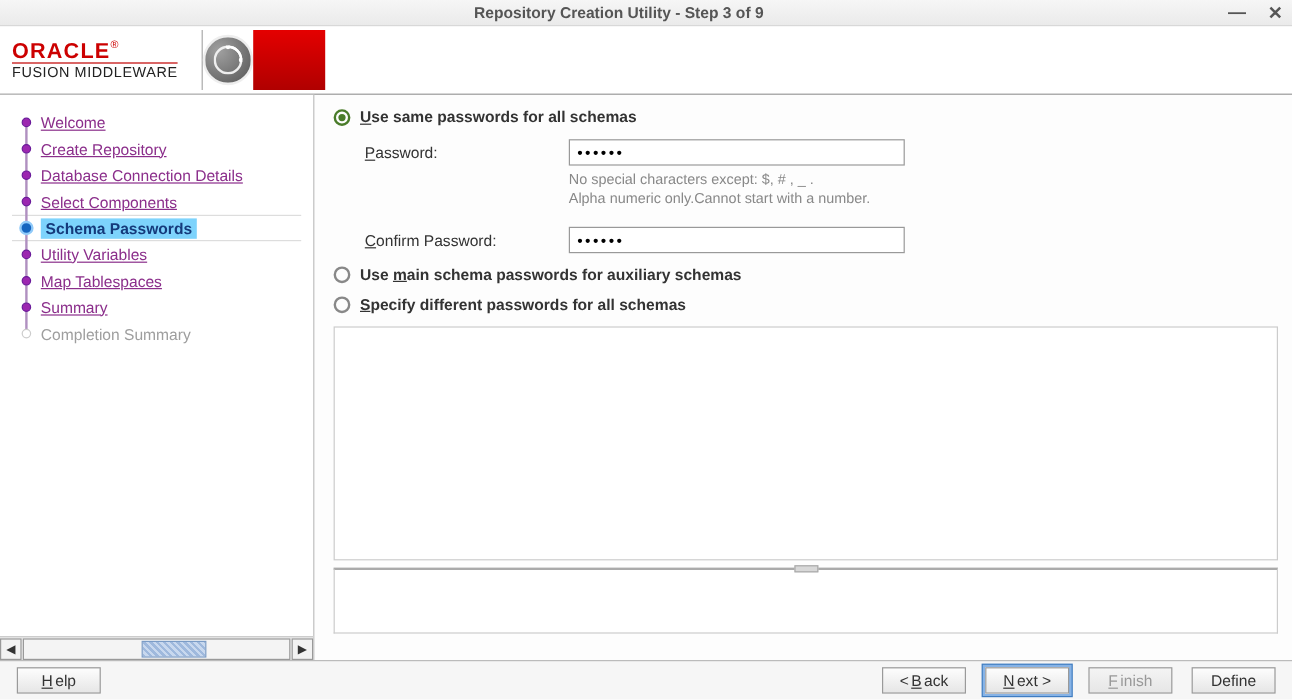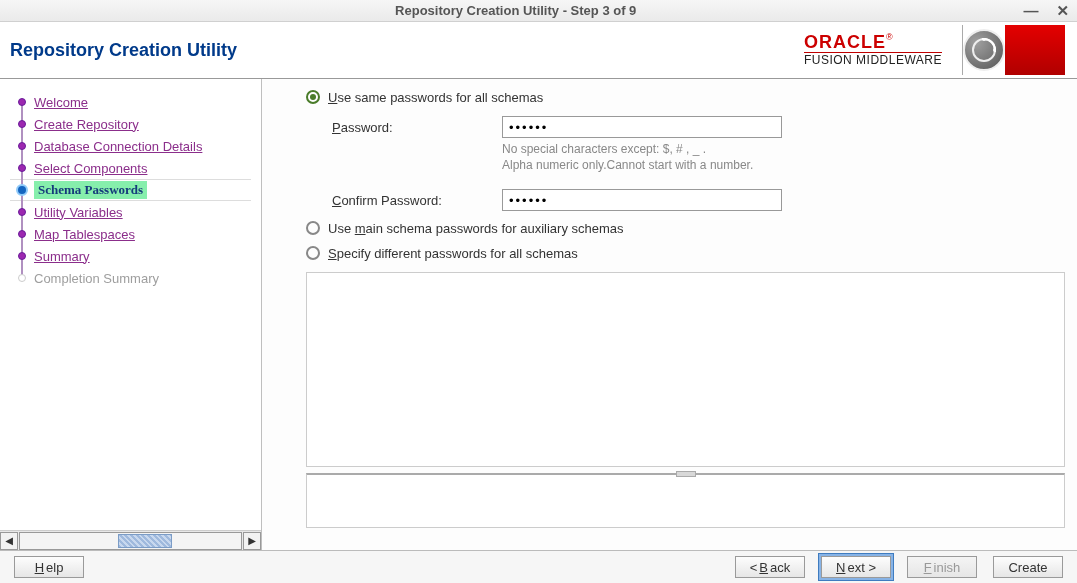--- a/index.html
+++ b/index.html
@@ -47,21 +47,21 @@
     .fusion { font-weight: 400; font-size: 12px; color: #222; letter-spacing: 0.5px; border-top: 1px solid #c00000; padding-top:1px;}
     .logo-img-block { display:flex; align-items:center;}
     .logo-badge {
       width: 42px; height: 42px; border-radius: 50%;
       background: radial-gradient(circle at 30% 30%, #a0a0a0, #555);
       display: flex; align-items: center; justify-content: center;
       border: 2px solid #eee;
     }
     .red-banner { width: 60px; height: 50px; background: linear-gradient(#e40000,#b00000); }
     .red-banner-wrap{ display:flex; align-items:center; gap:0; border-left:1px solid #aaa;}
-    .body { display: flex; height: 471px; gap: 28px; }
+    .body { display: flex; height: 471px; }
     .sidebar {
       width: 262px;
       background: #fff;
       border-right: 1px solid #bfbfbf;
       position: relative;
       display:flex;
       flex-direction:column;
     }
     .steps { padding: 12px 0 0 10px; flex:1;}
     .step-row { display: flex; align-items: center; height: 22px; }
@@ -82,41 +82,41 @@
     .step-row:first-child .step-line-col::before { display: none; }
     .step-label {
       text-decoration: underline;
       color: #8b2e8b;
       cursor: pointer;
       white-space: nowrap;
       font-size: 13px;
     }
     .step-row.current .step-label {
       color: #153a7b; font-weight: 700; text-decoration: none;
-      background: #86efac;  padding: 1px 4px; font-family: Liberation Serif, serif;
+      background: #7dd3fc;  padding: 1px 4px;
     }
     .step-row.current { background:#fff; border-top:1px solid #ddd; border-bottom:1px solid #ddd; margin-right: 10px;}
     .step-row.disabled .step-label { color: #9e9e9e; text-decoration: none; cursor: default; }
     .sidebar-scroll {
       height: 20px; background: #e8e8e8; display: flex; align-items: center;
       border-top: 1px solid #ccc;
     }
     .scroll-arrow {
       width: 18px; height: 18px; border: 1px solid #999; background: #f2f2f2;
       display: flex; align-items: center; justify-content: center; font-size: 10px;
     }
     .scroll-track { flex: 1; height: 18px; border: 1px solid #999; background: #f4f4f4; position: relative; margin: 0 1px; }
     .scroll-thumb {
       position: absolute; left: 98px; top: 1px; width: 54px; height: 14px;
       background: repeating-linear-gradient(45deg,#9fb9dd,#9fb9dd 2px,#c8d8ee 2px,#c8d8ee 4px);
       border: 1px solid #7b9cc6;
     }
     .content { flex: 1; padding: 6px 12px 6px 16px; color: #333; display:flex; flex-direction:column;}
     .instruction { margin: 2px 0 10px 0; color:#444;}
-    .opt-row { display: flex; align-items: flex-start; margin: 5px 0; gap: 8px; }
+    .opt-row { display: flex; align-items: flex-end; margin: 5px 0; gap: 8px; font-weight: bold; }
     .radio {
       width: 14px; height: 14px; border-radius: 50%;
       border: 2px solid #4a7c2a; display:inline-flex; align-items:center; justify-content:center;
       flex-shrink:0;
     }
     .radio.checked::after { content:""; width:6px; height:6px; border-radius:50%; background:#4a7c2a;}
     .radio.unchecked { border-color:#888; }
     .ul{ text-decoration: underline;}
     .form-row { display:flex; align-items:center; margin:6px 0 4px 26px; gap: 20px; }
     .form-label { width: 150px; color:#333;}
@@ -160,21 +160,20 @@
 <div class="titlebar">
   <span></span>
   <span class="title">Repository Creation Utility - Step 3 of 9</span>
   <span class="controls">
     <span>—</span>
     <span>✕</span>
   </span>
 </div>
 
 <div class="header">
-  <div class="header-title">Repository Creation Utility</div>
   <div class="logo-area">
     <div class="oracle-box">
       <div><span class="oracle-word">ORACLE</span><span class="oracle-reg">®</span></div>
       <div class="fusion">FUSION MIDDLEWARE</div>
     </div>
     <div class="red-banner-wrap">
       <div class="logo-img-block">
         <div class="logo-badge">
           <svg width="24" height="24" viewBox="0 0 24 24">
               <circle cx="12" cy="12" r="11" fill="none" stroke="#eee" stroke-width="2"></circle>
@@ -294,15 +293,15 @@
       </div>
   </div>
 </div>
 
 <div class="footer">
   <button class="help-btn"><span class="ul">H</span>elp</button>
   <div class="nav-buttons">
     <button class="nav-btn">&lt; <span class="ul">B</span>ack</button>
     <button class="nav-btn highlight-bg default-btn"><span class="ul">N</span>ext &gt;</button>
     <button class="nav-btn disabled"><span class="ul">F</span>inish</button>
-    <button class="nav-btn">Create</button>
+    <button class="nav-btn">Define</button>
   </div>
 </div>
 
 </body></html>

